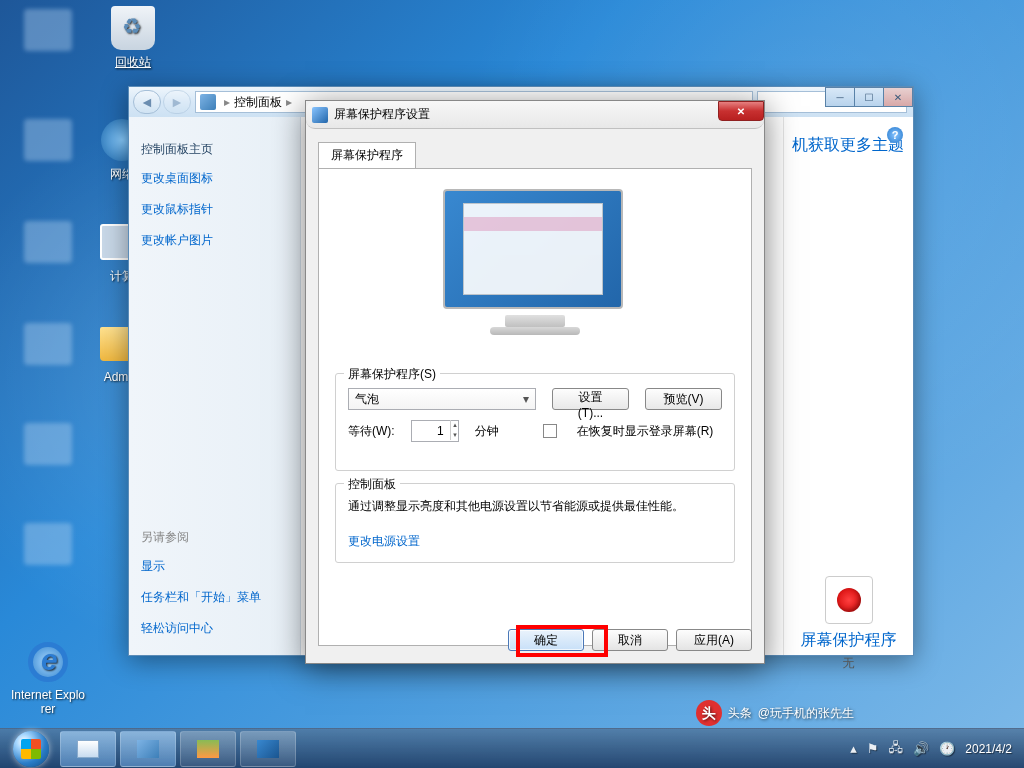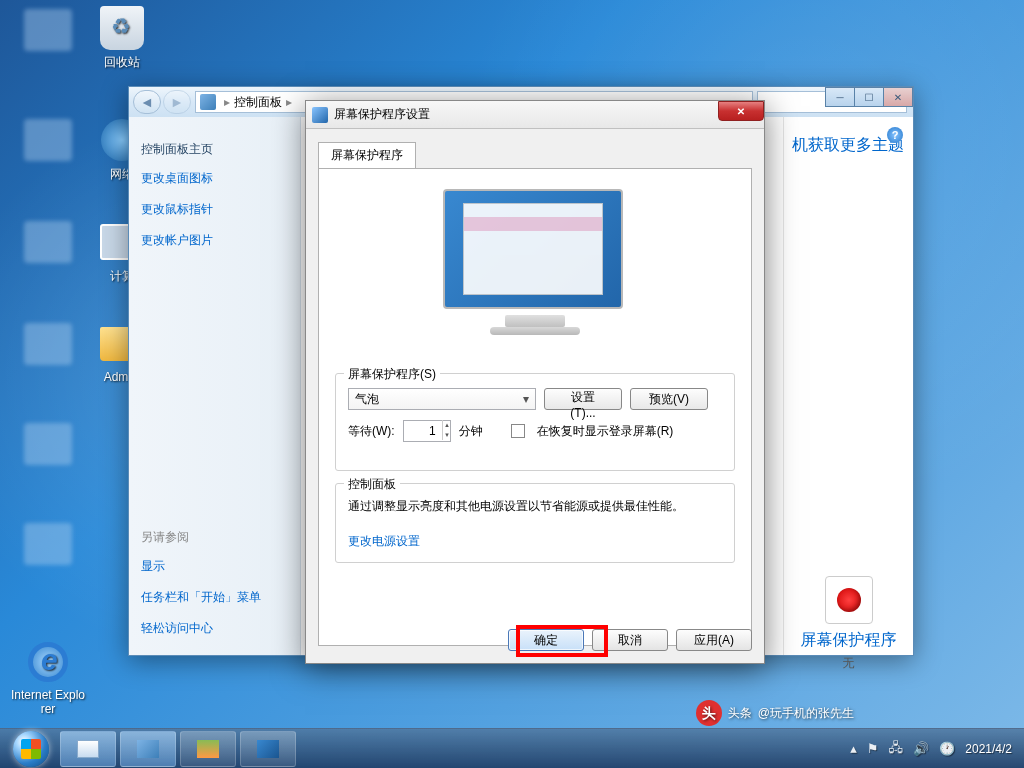--- a/index.html
+++ b/index.html
@@ -36,38 +36,38 @@
 .cp-content{flex:1;}
 .cp-right{width:130px;padding:18px 8px;border-left:1px solid #e5e5e5;position:relative;}
 .right-link{color:#0066cc;font-size:16px;cursor:pointer;display:block;}
 .right-block{text-align:center;margin-top:420px;}
 .right-block .ico{width:48px;height:48px;margin:0 auto 6px;background:#fff;border:1px solid #ccc;border-radius:4px;display:flex;align-items:center;justify-content:center;}
 .right-block .ico::after{content:"";width:24px;height:24px;border-radius:50%;background:radial-gradient(circle,#ff4040,#cc0000);box-shadow:inset -2px -2px 4px rgba(0,0,0,0.3);}
 .help-icon{position:absolute;top:10px;right:10px;width:16px;height:16px;border-radius:50%;background:radial-gradient(circle,#88c4ff,#2277cc);color:#fff;font-weight:bold;font-size:11px;text-align:center;line-height:16px;}
 
 
 .ss-dialog{position:absolute;left:305px;top:100px;width:460px;height:564px;background:#f0f0f0;border:1px solid #888;box-shadow:0 6px 30px rgba(0,0,0,0.5);}
-.ss-titlebar{height:28px;background:linear-gradient(to bottom,#f7f7f7 0%,#e8e8e8 100%);border-bottom:1px solid #c0c0c0;display:flex;align-items:center;padding:0 6px;position:relative;}
+.ss-titlebar{height:28px;background:linear-gradient(to bottom,#f7f7f7 0%,#e8e8e8 100%);border-bottom:1px solid #c0c0c0;display:flex;align-items:center;padding:0 6px;position:relative;border-radius:9px;}
 .ss-titlebar .ti{width:16px;height:16px;background:linear-gradient(135deg,#88c4ff,#2266aa);border-radius:2px;margin-right:6px;}
 .ss-close{position:absolute;right:0;top:0;width:46px;height:20px;background:linear-gradient(to bottom,#e68080,#c83030 50%,#b82020);border:1px solid #902020;border-radius:0 0 4px 4px;color:#fff;text-align:center;font-weight:bold;font-size:11px;line-height:18px;}
 .ss-close::after{content:"✕";font-size:10px;}
 
 .ss-tabs{margin:12px 12px 0;}
 .ss-tab{display:inline-block;padding:4px 12px;background:#fff;border:1px solid #b0b0b0;border-bottom-color:#fff;position:relative;top:1px;}
 .ss-pane{margin:0 12px 10px;background:#fff;border:1px solid #b0b0b0;padding:16px;height:478px;position:relative;}
 
 .monitor{width:184px;height:166px;margin:4px auto 18px;position:relative;}
 .mon-screen{width:180px;height:120px;border:2px solid #b8b8b8;border-radius:4px;background:linear-gradient(135deg,#3888d0,#2266aa);padding:6px;position:relative;overflow:hidden;}
 .mon-screen::after{content:"";position:absolute;top:10%;left:10%;right:10%;bottom:10%;background:linear-gradient(to bottom,#fff 0%,#fff 15%,#f8ccdd 15%,#f8ccdd 30%,#fff 30%,#fff 100%);border:1px solid #ccc;opacity:0.9;}
 .mon-base{width:60px;height:12px;background:linear-gradient(to bottom,#e0e0e0,#c0c0c0);margin:6px auto 0;border-radius:2px;}
 .mon-foot{width:90px;height:8px;background:linear-gradient(to bottom,#d8d8d8,#b8b8b8);margin:0 auto;border-radius:4px;}
 
 .group{border:1px solid #d0d0d0;border-radius:3px;padding:14px 12px 12px;position:relative;margin-bottom:12px;}
 .group-label{position:absolute;top:-8px;left:8px;background:#fff;padding:0 4px;color:#000000;}
-.row{display:flex;align-items:center;gap:8px;margin-bottom:10px;}
+.row{display:flex;align-items:center;gap:16px;margin-bottom:10px;}
 .row:last-child{margin-bottom:16px;}
 .dropdown{flex:0 0 188px;height:22px;border:1px solid #abadb3;background:linear-gradient(to bottom,#fff,#f4f4f4);padding:0 6px;display:flex;align-items:center;justify-content:space-between;}
 .dropdown::after{content:"▾";color:#555;}
 .btn{height:22px;padding:0 14px;border:1px solid #888;background:linear-gradient(to bottom,#fdfdfd,#e8e8e8);border-radius:3px;cursor:pointer;}
 .spinner{width:48px;height:22px;border:1px solid #abadb3;background:#fff;padding:0 14px 0 4px;text-align:right;line-height:20px;position:relative;}
 .spinner::after{content:"▴\A▾";white-space:pre;position:absolute;right:1px;top:-1px;font-size:7px;line-height:10px;color:#555;border-left:1px solid #ccc;padding-left:2px;}
 .checkbox{width:14px;height:14px;border:1px solid #888;background:#fff;display:inline-block;vertical-align:middle;margin-right:4px;}
 .link{color:#0066cc;cursor:pointer;font-family:Liberation Serif, serif;}
 .ss-footer{position:absolute;bottom:12px;right:12px;display:flex;gap:8px;}
 .footer-btn{width:76px;height:22px;border:1px solid #888;background:linear-gradient(to bottom,#fdfdfd,#e4e4e4);border-radius:3px;}
@@ -95,21 +95,21 @@
 .glyph-net{width:42px;height:42px;border-radius:50%;background:radial-gradient(circle,#88ccff,#1a66aa);}
 .glyph-computer{width:44px;height:36px;background:#c8d8e8;border:2px solid #fff;border-radius:3px;}
 .glyph-folder{width:44px;height:34px;background:linear-gradient(to bottom,#ffe290,#f0b840);border-radius:2px 2px 4px 4px;}
 .glyph-ie{width:40px;height:40px;border-radius:50%;border:5px solid #2b7cd3;position:relative;background:radial-gradient(circle,#a8d8ff,#3888d0);}
 .glyph-ie::after{content:"e";position:absolute;top:-4px;left:8px;color:#2b7cd3;font-size:30px;font-weight:bold;font-style:italic;}
 .glyph-blur{width:60px;height:42px;background:rgba(180,210,240,0.4);border-radius:4px;filter:blur(2px);}
 </style>
 </head>
 <body>
 
-<div class="desktop-icon" style="left:84px;top:4px;">
+<div class="desktop-icon" style="left:95px;top:4px;text-decoration:underline;">
   <div class="icon-box">
       <div class="glyph-recycle"></div>
     </div>
   <div class="label">回收站</div>
 </div>
 <div class="desktop-icon" style="left:84px;top:116px;">
   <div class="icon-box">
       <div class="glyph-net"></div>
     </div>
   <div class="label">网络</div>

